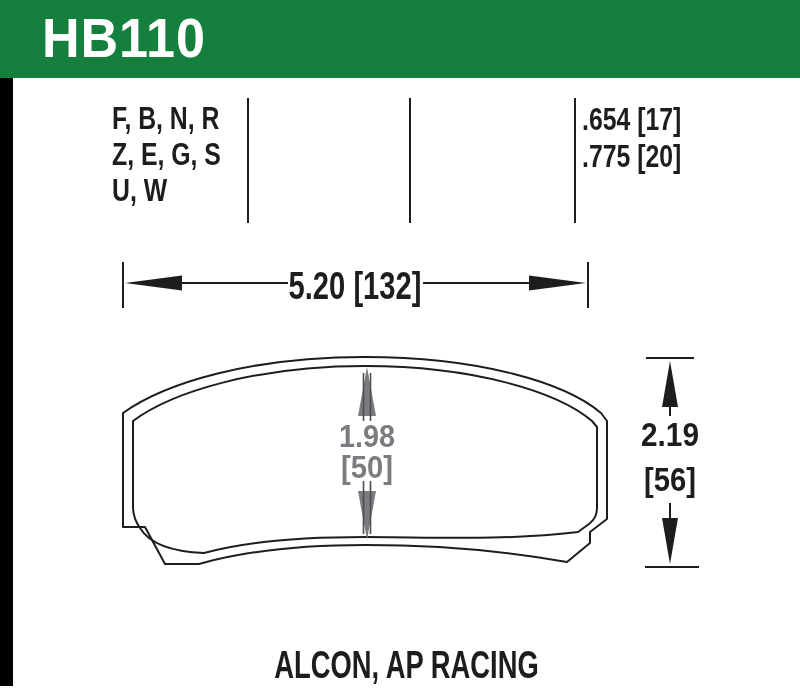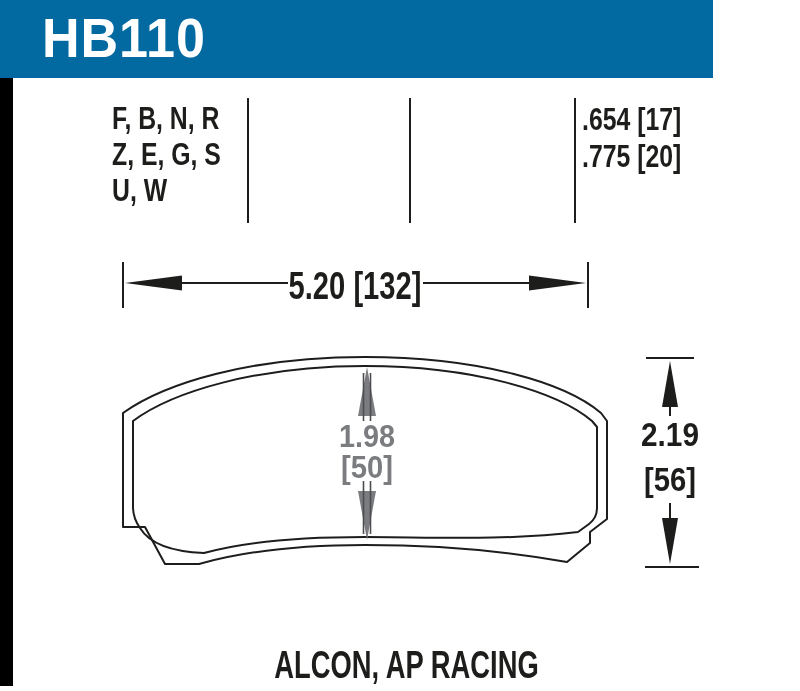--- a/index.html
+++ b/index.html
@@ -2,22 +2,22 @@
 <html><head>
 <meta charset="utf-8">
 <style>
   html,body{margin:0;padding:0;background:#fff;}
   .page{
     position:relative;width:800px;height:691px;overflow:hidden;
     background:#ffffff;color:#1d1d1b;
     font-family:"Liberation Sans",sans-serif;
   }
   .hdr{
-    position:absolute;left:0;top:0;width:713px;height:78px;
-    background:#0369a1;display:flex;align-items:center;
+    position:absolute;left:0;top:0;width:800px;height:78px;
+    background:#15803d;display:flex;align-items:center;
   }
   .hdr-text{
     margin-left:42px;margin-top:-4px;
     font-size:56px;font-weight:bold;color:#ffffff;letter-spacing:1px;
     transform:scaleX(0.93);transform-origin:left center;white-space:nowrap;
   }
   .left-strip{
     position:absolute;left:0;top:78px;width:13px;height:608px;background:#000000;
   }
   .rule{

